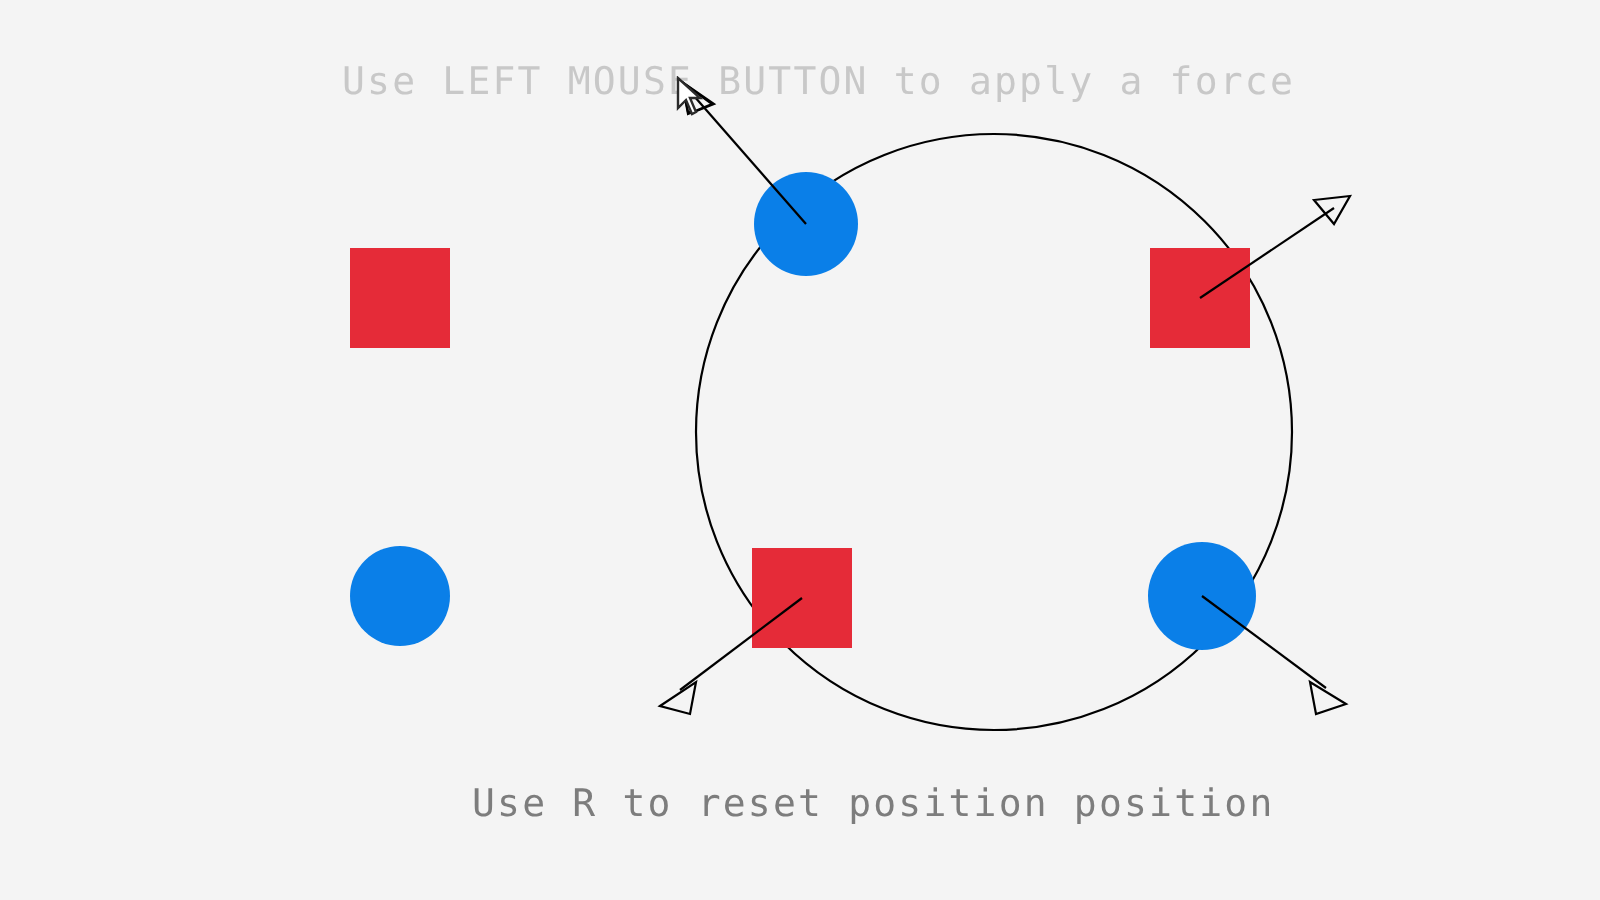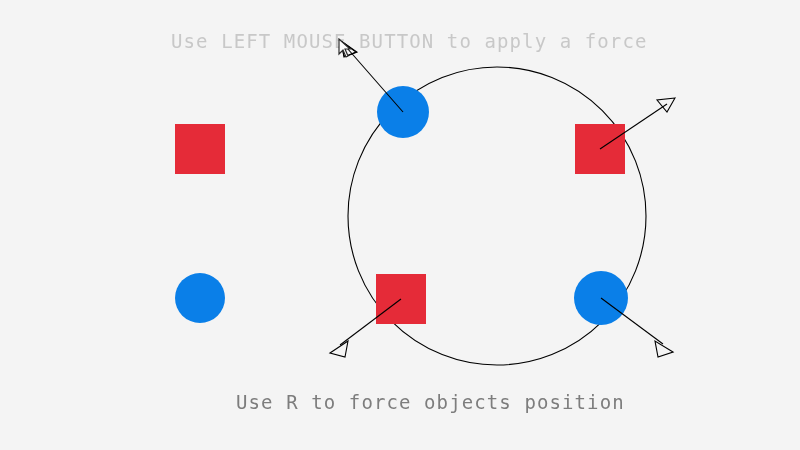--- a/index.html
+++ b/index.html
@@ -94,19 +94,19 @@
     </g>
 
     <g>
       <line x1="601" y1="298" x2="663" y2="344" stroke="#000000" stroke-width="1.1"></line>
       <polygon points="673,352 655,341 658,357" fill="none" stroke="#000000" stroke-width="1.1"></polygon>
     </g>
   </svg>
 
   <div class="hint-text" id="hint-top">Use LEFT MOUSE BUTTON to apply a force</div>
 
-  <div class="hint-text" id="hint-bottom">Use R to force objects position</div>
+  <div class="hint-text" id="hint-bottom">Use R to reset position position</div>
 
   <svg id="mouse-cursor" viewBox="0 0 14 22" xmlns="http://www.w3.org/2000/svg">
     <polygon points="1,1 1,16 5,12 8,19 10,18 7,11 12,11" fill="#ffffff" stroke="#2b2b2b" stroke-width="1.2" stroke-linejoin="miter"></polygon>
   </svg>
 
 </div>
 
 </body></html>

